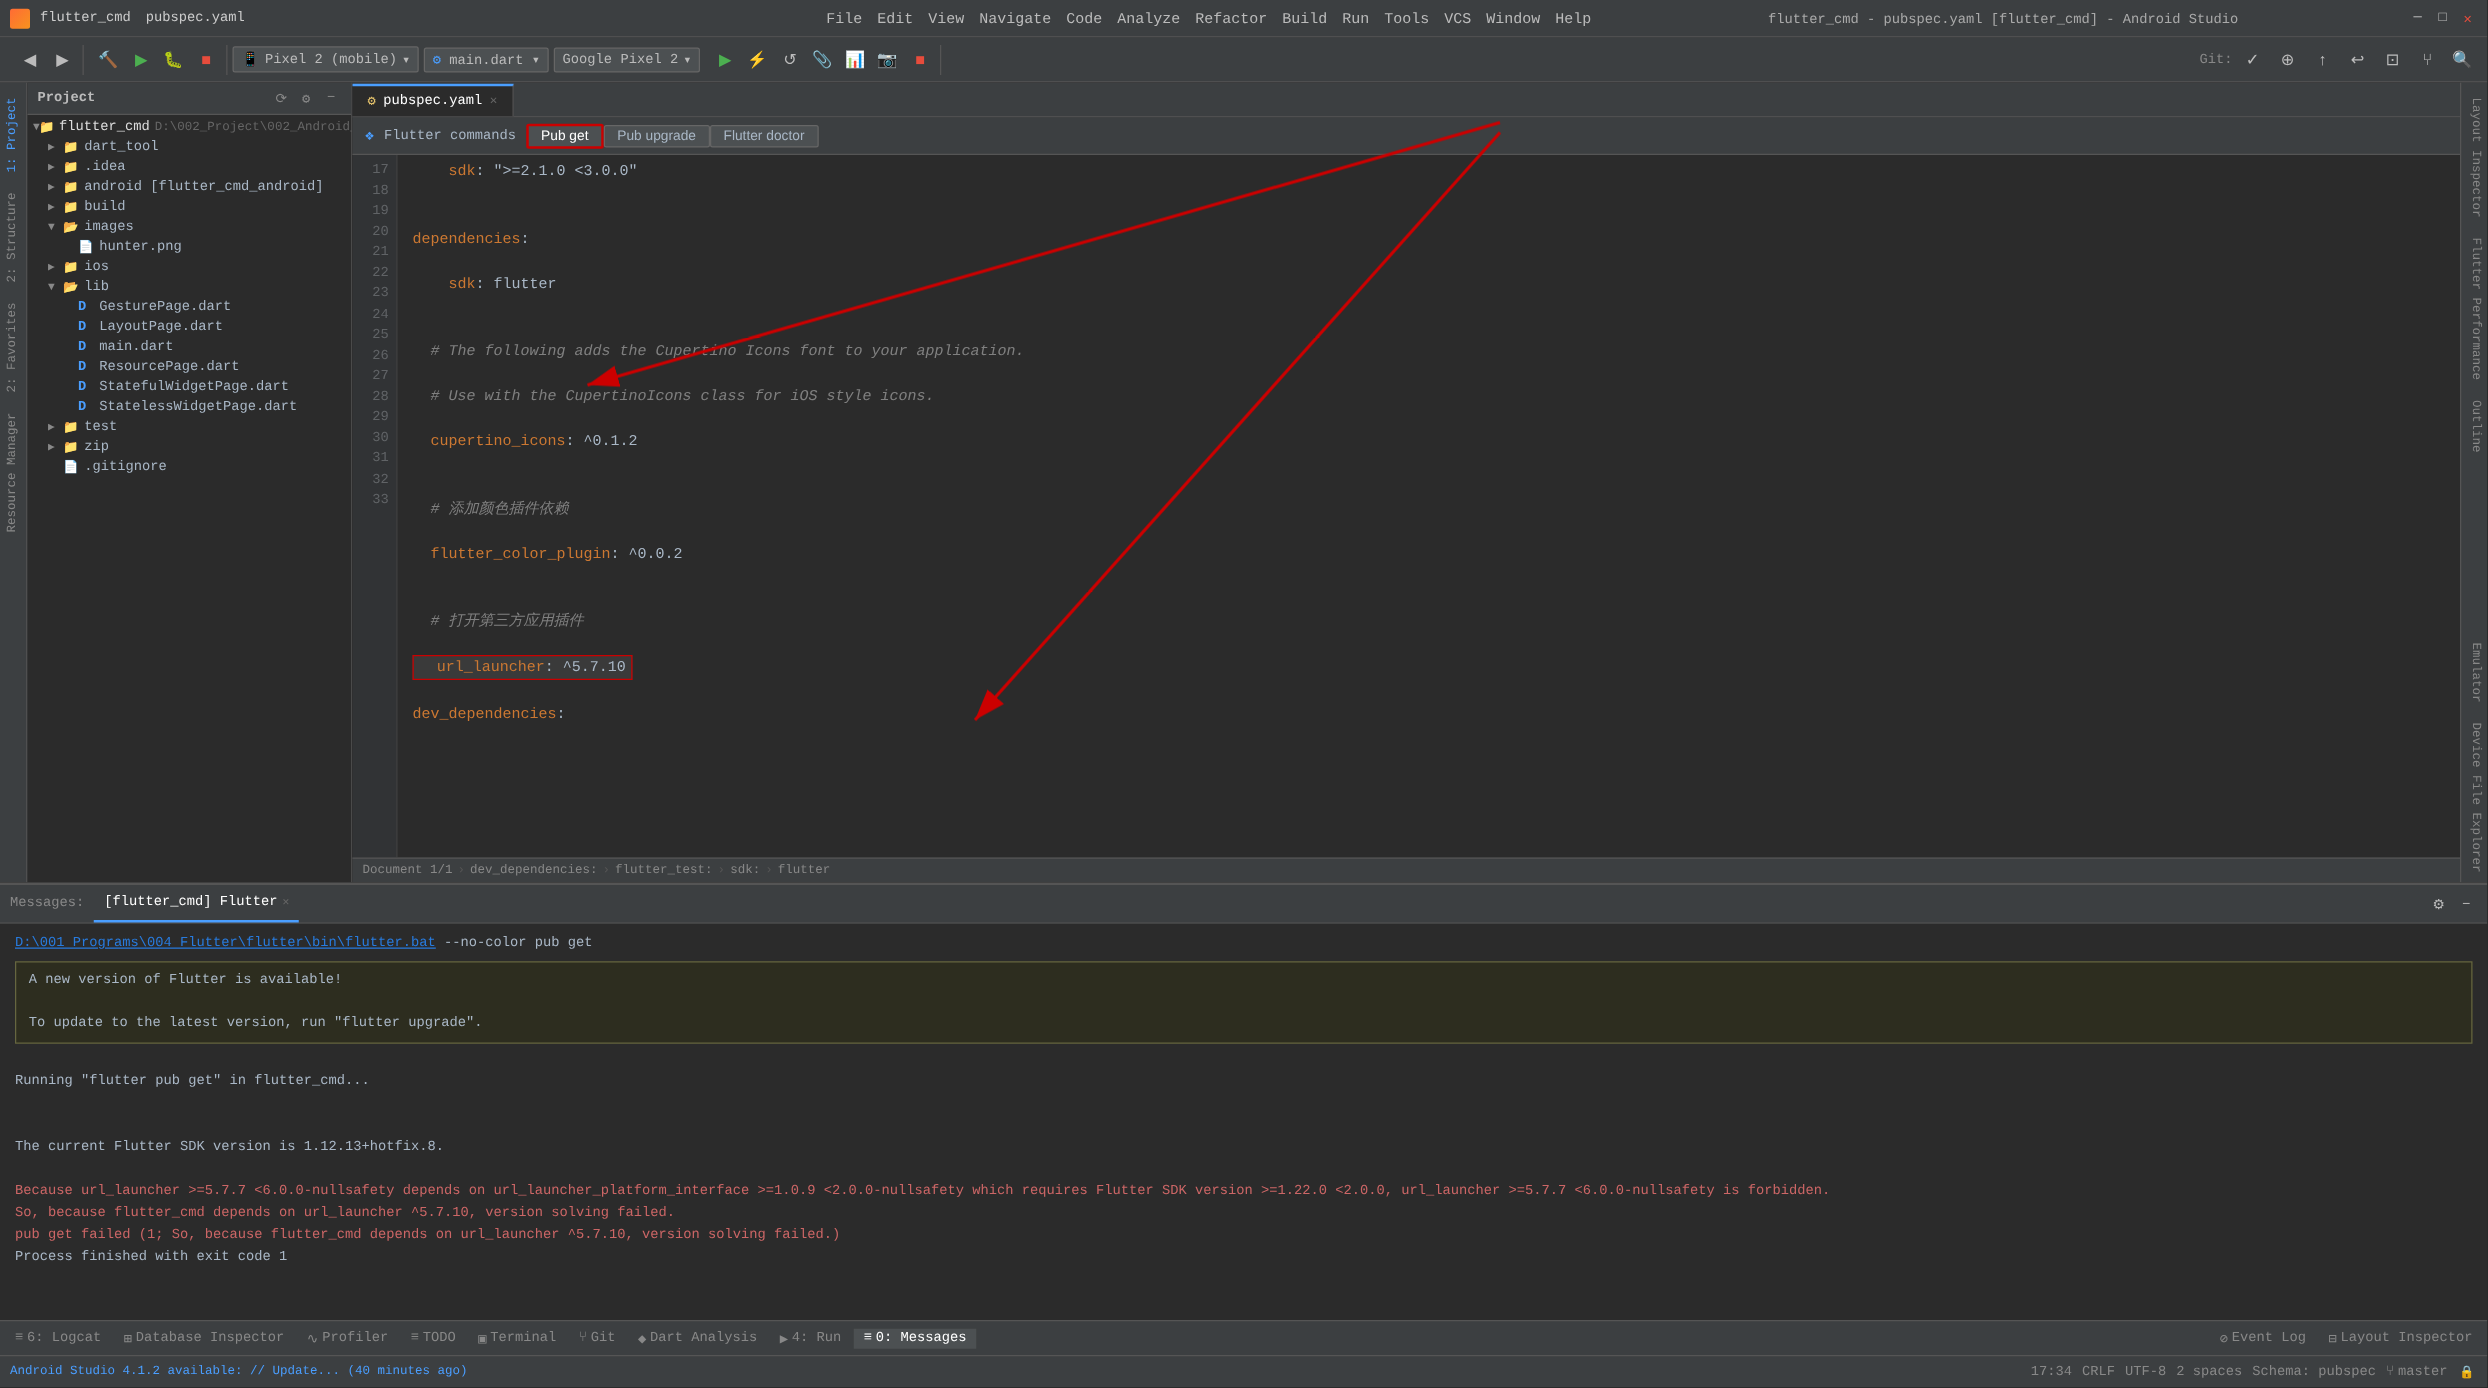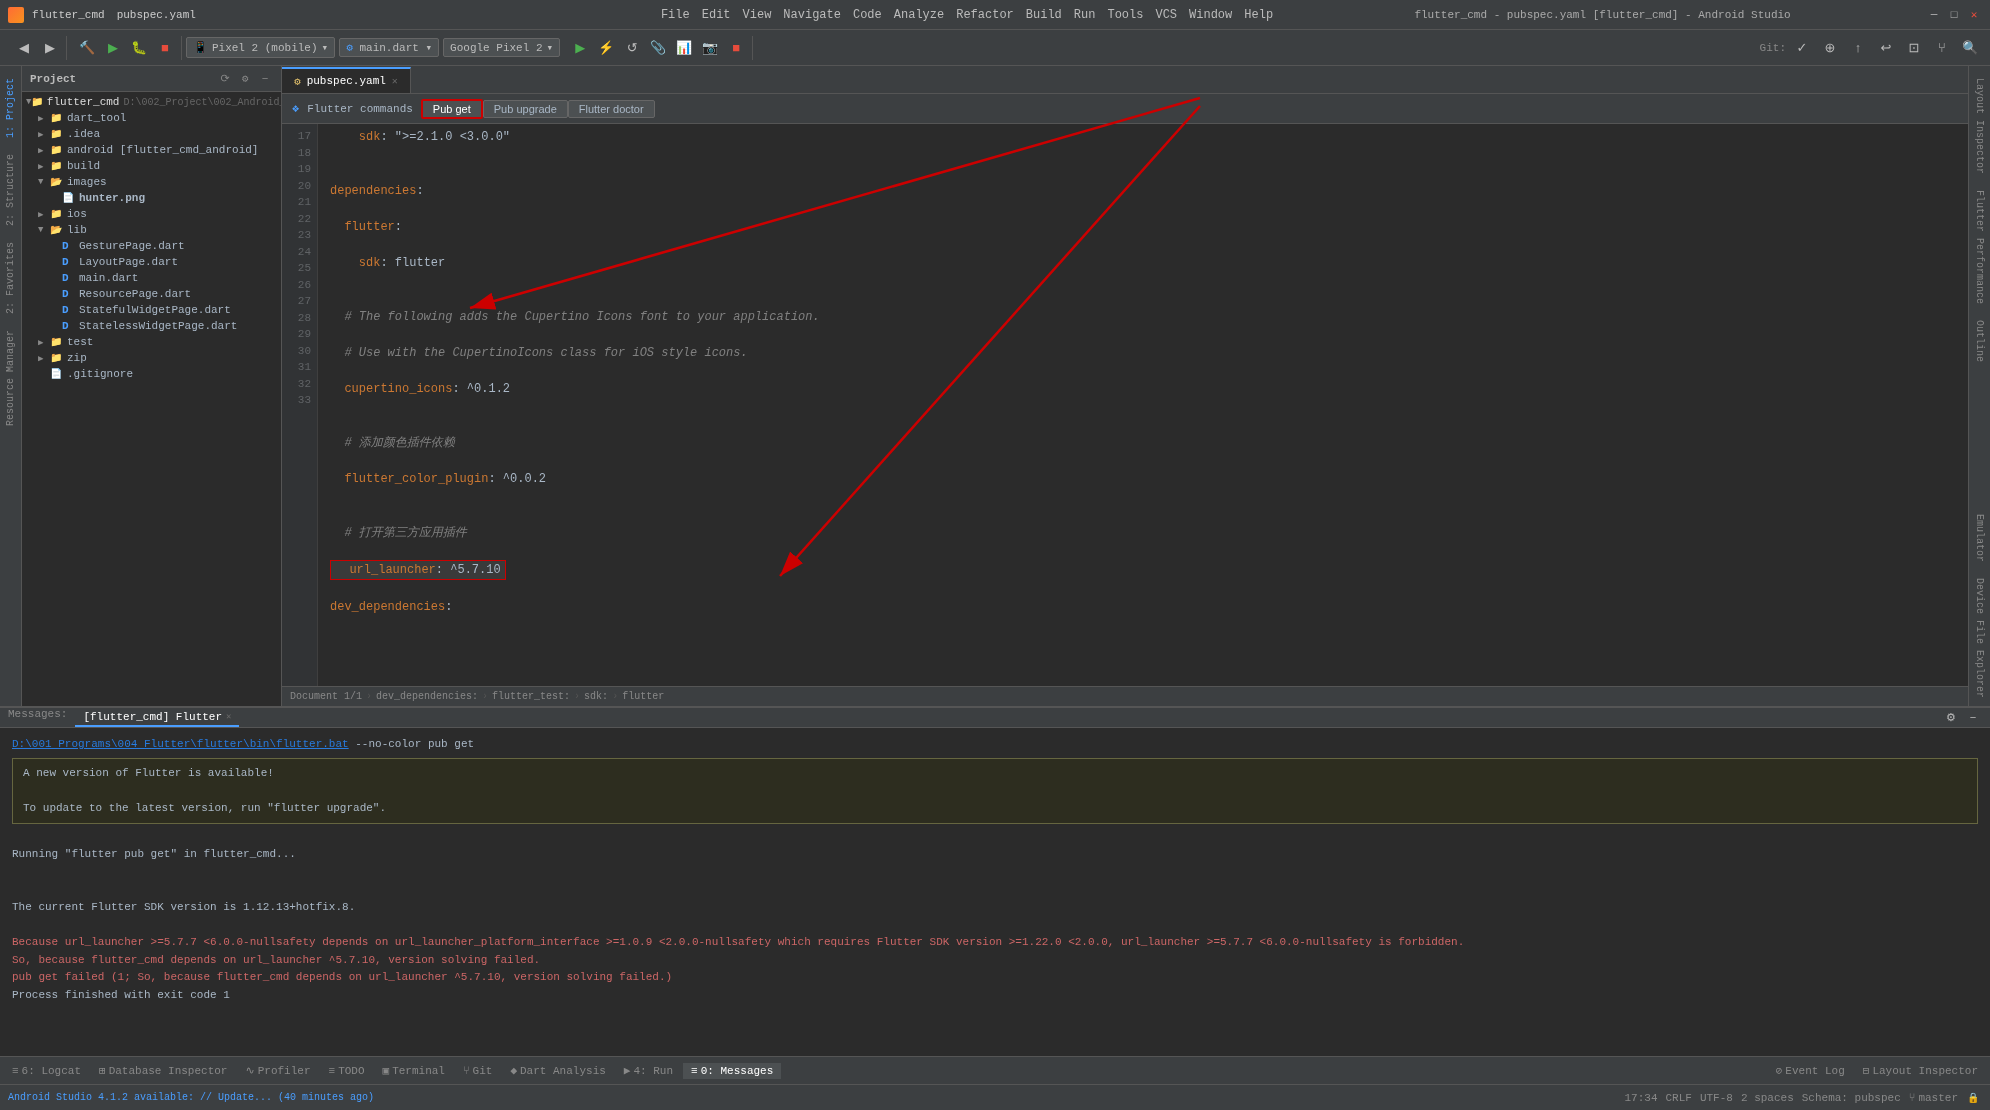--- a/index.html
+++ b/index.html
@@ -315,23 +315,24 @@
     #bottom-section {
       height: 350px;
       display: flex;
       flex-direction: column;
       background: #2b2b2b;
       border-top: 2px solid #555;
     }
 
     
     #messages-tab-bar {
-      height: 20px;
-      background: #3c3f41;
-      display: flex;
+      height: 31px;
+      background: #3c3f41;
+      display: flex;
+      align-items: center;
       padding: 0 8px;
       border-bottom: 1px solid #555;
       gap: 4px;
     }
     .msg-tab {
       padding: 2px 8px;
       font-size: 11px;
       color: #888;
       cursor: pointer;
       height: 100%;
@@ -570,21 +571,21 @@
             <div class="tree-item">
               <span style="display:inline-block;width:16px;"></span>
               <span style="width:12px;display:inline-flex;align-items:center;font-size:9px;color:#888;">▼</span>
               <span style="width:14px;height:14px;display:inline-flex;align-items:center;margin-right:3px;font-size:10px;color:#f0a500;font-weight:normal">📂</span>
               <span style="font-size:11px;color:#a9b7c6;">images</span>
             </div>
             <div class="tree-item">
               <span style="display:inline-block;width:28px;"></span>
               <span style="width:12px;display:inline-flex;align-items:center;font-size:9px;color:#888;"></span>
               <span style="width:14px;height:14px;display:inline-flex;align-items:center;margin-right:3px;font-size:10px;color:#888;font-weight:normal">📄</span>
-              <span style="font-size:11px;color:#a9b7c6;font-weight:bold;">hunter.png</span>
+              <span style="font-size:11px;color:#a9b7c6;">hunter.png</span>
             </div>
             <div class="tree-item">
               <span style="display:inline-block;width:16px;"></span>
               <span style="width:12px;display:inline-flex;align-items:center;font-size:9px;color:#888;">▶</span>
               <span style="width:14px;height:14px;display:inline-flex;align-items:center;margin-right:3px;font-size:10px;color:#f0a500;font-weight:normal">📁</span>
               <span style="font-size:11px;color:#a9b7c6;">ios</span>
             </div>
             <div class="tree-item">
               <span style="display:inline-block;width:16px;"></span>
               <span style="width:12px;display:inline-flex;align-items:center;font-size:9px;color:#888;">▼</span>
@@ -679,21 +680,20 @@
 27
 28
 29
 30
 31
 32
 33</div>
         <div id="code-content"><span class="code-line"><span class="code-key">    sdk</span><span class="code-normal">: "&gt;=2.1.0 &lt;3.0.0"</span></span>
 <span class="code-line"><span class="code-normal"></span></span>
 <span class="code-line"><span class="code-key">dependencies</span><span class="code-normal">:</span></span>
-<span class="code-line"><span class="code-key">  flutter</span><span class="code-normal">:</span></span>
 <span class="code-line"><span class="code-key">    sdk</span><span class="code-normal">: flutter</span></span>
 <span class="code-line"><span class="code-normal"></span></span>
 <span class="code-line"><span class="code-comment">  # The following adds the Cupertino Icons font to your application.</span></span>
 <span class="code-line"><span class="code-comment">  # Use with the CupertinoIcons class for iOS style icons.</span></span>
 <span class="code-line"><span class="code-key">  cupertino_icons</span><span class="code-normal">: ^0.1.2</span></span>
 <span class="code-line"><span class="code-normal"></span></span>
 <span class="code-line"><span class="code-comment">  # 添加颜色插件依赖</span></span>
 <span class="code-line"><span class="code-key">  flutter_color_plugin</span><span class="code-normal">: ^0.0.2</span></span>
 <span class="code-line"><span class="code-normal"></span></span>
 <span class="code-line"><span class="code-comment">  # 打开第三方应用插件</span></span>

